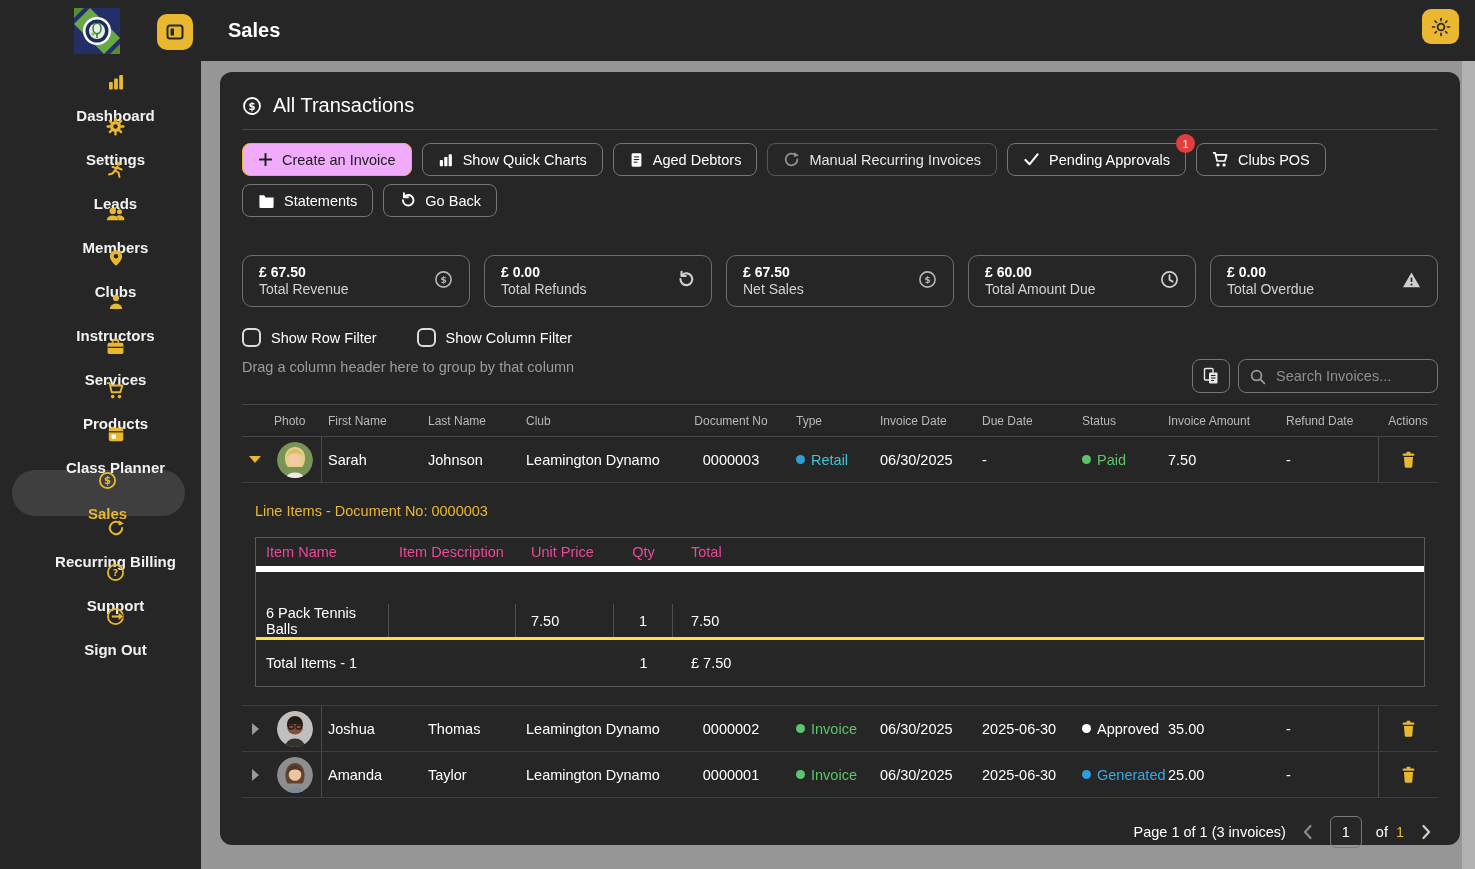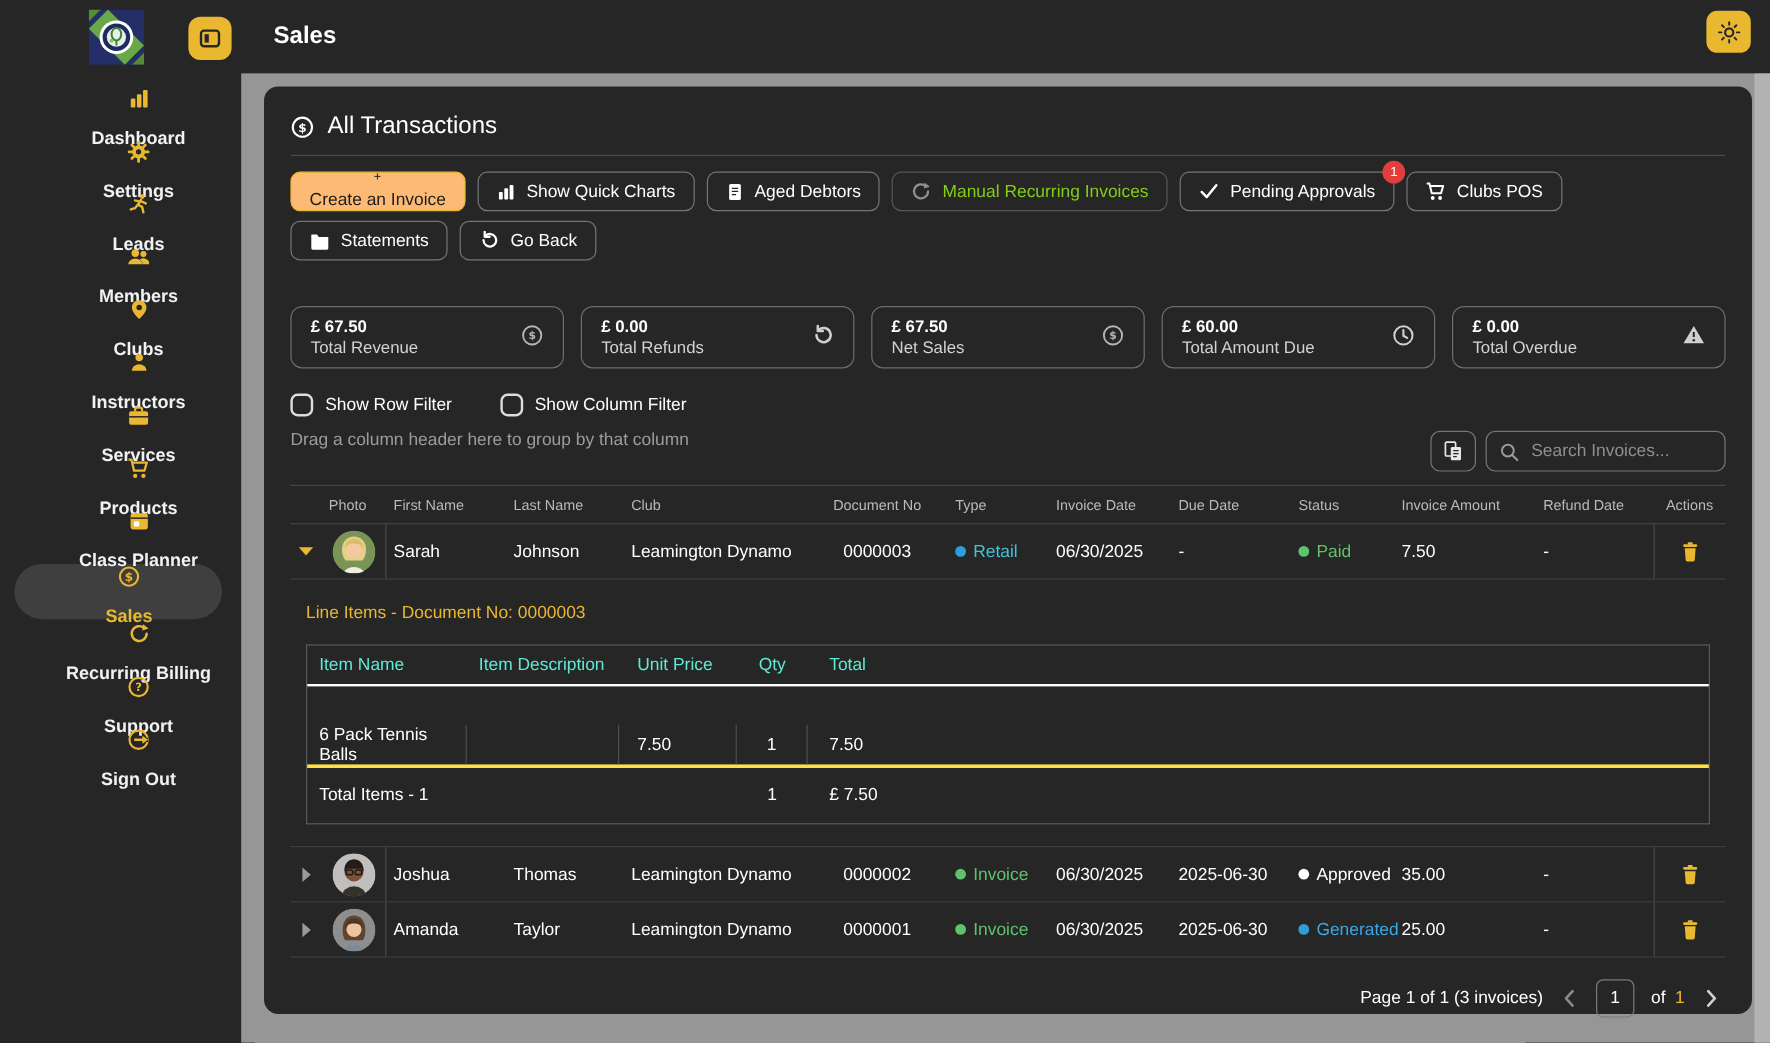--- a/index.html
+++ b/index.html
@@ -22,22 +22,22 @@
   .nav-item.active { background:#3f3f3f; border-radius:24px; margin:2px 16px 2px 12px; padding-left:18px; height:46px; color:#eab830; }
   
   .main-bg { position:absolute; left:201px; top:61px; width:1274px; height:808px; background:#969696; }
   .scroll-strip { position:absolute; right:0; top:61px; width:13px; height:808px; background:#b2b2b2; }
   
   .card { position:absolute; left:220px; top:72px; width:1240px; height:773px; background:#262626; border-radius:12px; padding:22px; }
   .card-title { display:flex; align-items:center; gap:11px; font-size:20px; padding-bottom:12px; border-bottom:1px solid #4a4a4a; }
   
   .toolbar { margin-top:13px; display:flex; flex-wrap:wrap; gap:8px 10px; }
   .btn { display:inline-flex; align-items:center; gap:9px; height:33px; padding:0 15px; border:1px solid #757575; border-radius:8px; background:transparent; color:#fff; font-size:14.5px; font-family:inherit; cursor:pointer; white-space:nowrap; }
-  .btn.primary { background:#fdba74; border-color:#eab830; color:#1d1d1d;flex-direction:column; }
-  .btn.disabled { color:#84cc16; border-color:#575757; }
+  .btn.primary { background:#f0abfc; border-color:#eab830; color:#1d1d1d; }
+  .btn.disabled { color:#e5e5e5; border-color:#575757; }
   .badge-wrap { position:relative; }
   .badge { position:absolute; top:-9px; right:-9px; width:19px; height:19px; background:#e23e3e; color:#fff; border-radius:50%; font-size:11px; display:flex; align-items:center; justify-content:center; }
   
   .stats { margin-top:38px; display:flex; gap:14px; }
   .stat { flex:1; height:52px; border:1px solid #6e6e6e; border-radius:10px; display:flex; align-items:center; justify-content:space-between; padding:0 16px; }
   .stat .v { font-weight:bold; font-size:14px; line-height:17px; }
   .stat .l { font-size:14px; color:#d2d2d2; line-height:17px; }
   .stat .sicon { color:#b5b5b5; }
   
   .filters { margin-top:21px; display:flex; gap:40px; align-items:flex-start; }
@@ -65,21 +65,21 @@
   .tri-right { width:0; height:0; border-top:6px solid transparent; border-bottom:6px solid transparent; border-left:7px solid #9a9a9a; cursor:pointer; }
   .avatar { width:36px; height:36px; border-radius:50%; overflow:hidden; flex:none; }
   .dotcell { display:flex; align-items:center; gap:6px; }
   .dot { width:9px; height:9px; border-radius:50%; flex:none; }
   .trash-btn { background:none; border:none; cursor:pointer; padding:4px; display:flex; }
   
   .detail { border-bottom:1px solid #3e3e3e; padding:20px 13px 18px; }
   .detail-title { color:#eab830; margin-bottom:18px; }
   .li-table { border:1px solid #5a5a5a; --licols:133px 127px 98px 59px 1fr; }
   .li-row { display:grid; grid-template-columns:var(--licols); align-items:center; }
-  .li-head { height:34px; color:#5eead4; border-bottom:2px solid #ffffff; }
+  .li-head { height:34px; color:#ec4899; border-bottom:6px solid #ffffff; }
   .li-head > div, .li-data > div, .li-foot > div { padding-left:10px; height:100%; display:flex; align-items:center; }
   .li-data { height:36px; border-bottom:3px solid #fde047;margin-top:32px; }
   .li-data > div { border-right:1px solid #4e4e4e; }
   .li-data > div:last-child { border-right:none; }
   .li-foot { height:46px; font-weight:normal; }
   .li-qty { justify-content:center !important; padding-left:0 !important; }
   .li-price { padding-left:15px !important; }
   .li-total { padding-left:18px !important; }
   
   .pager { margin-top:18px; display:flex; justify-content:flex-end; align-items:center; gap:14px; padding-right:4px; }

